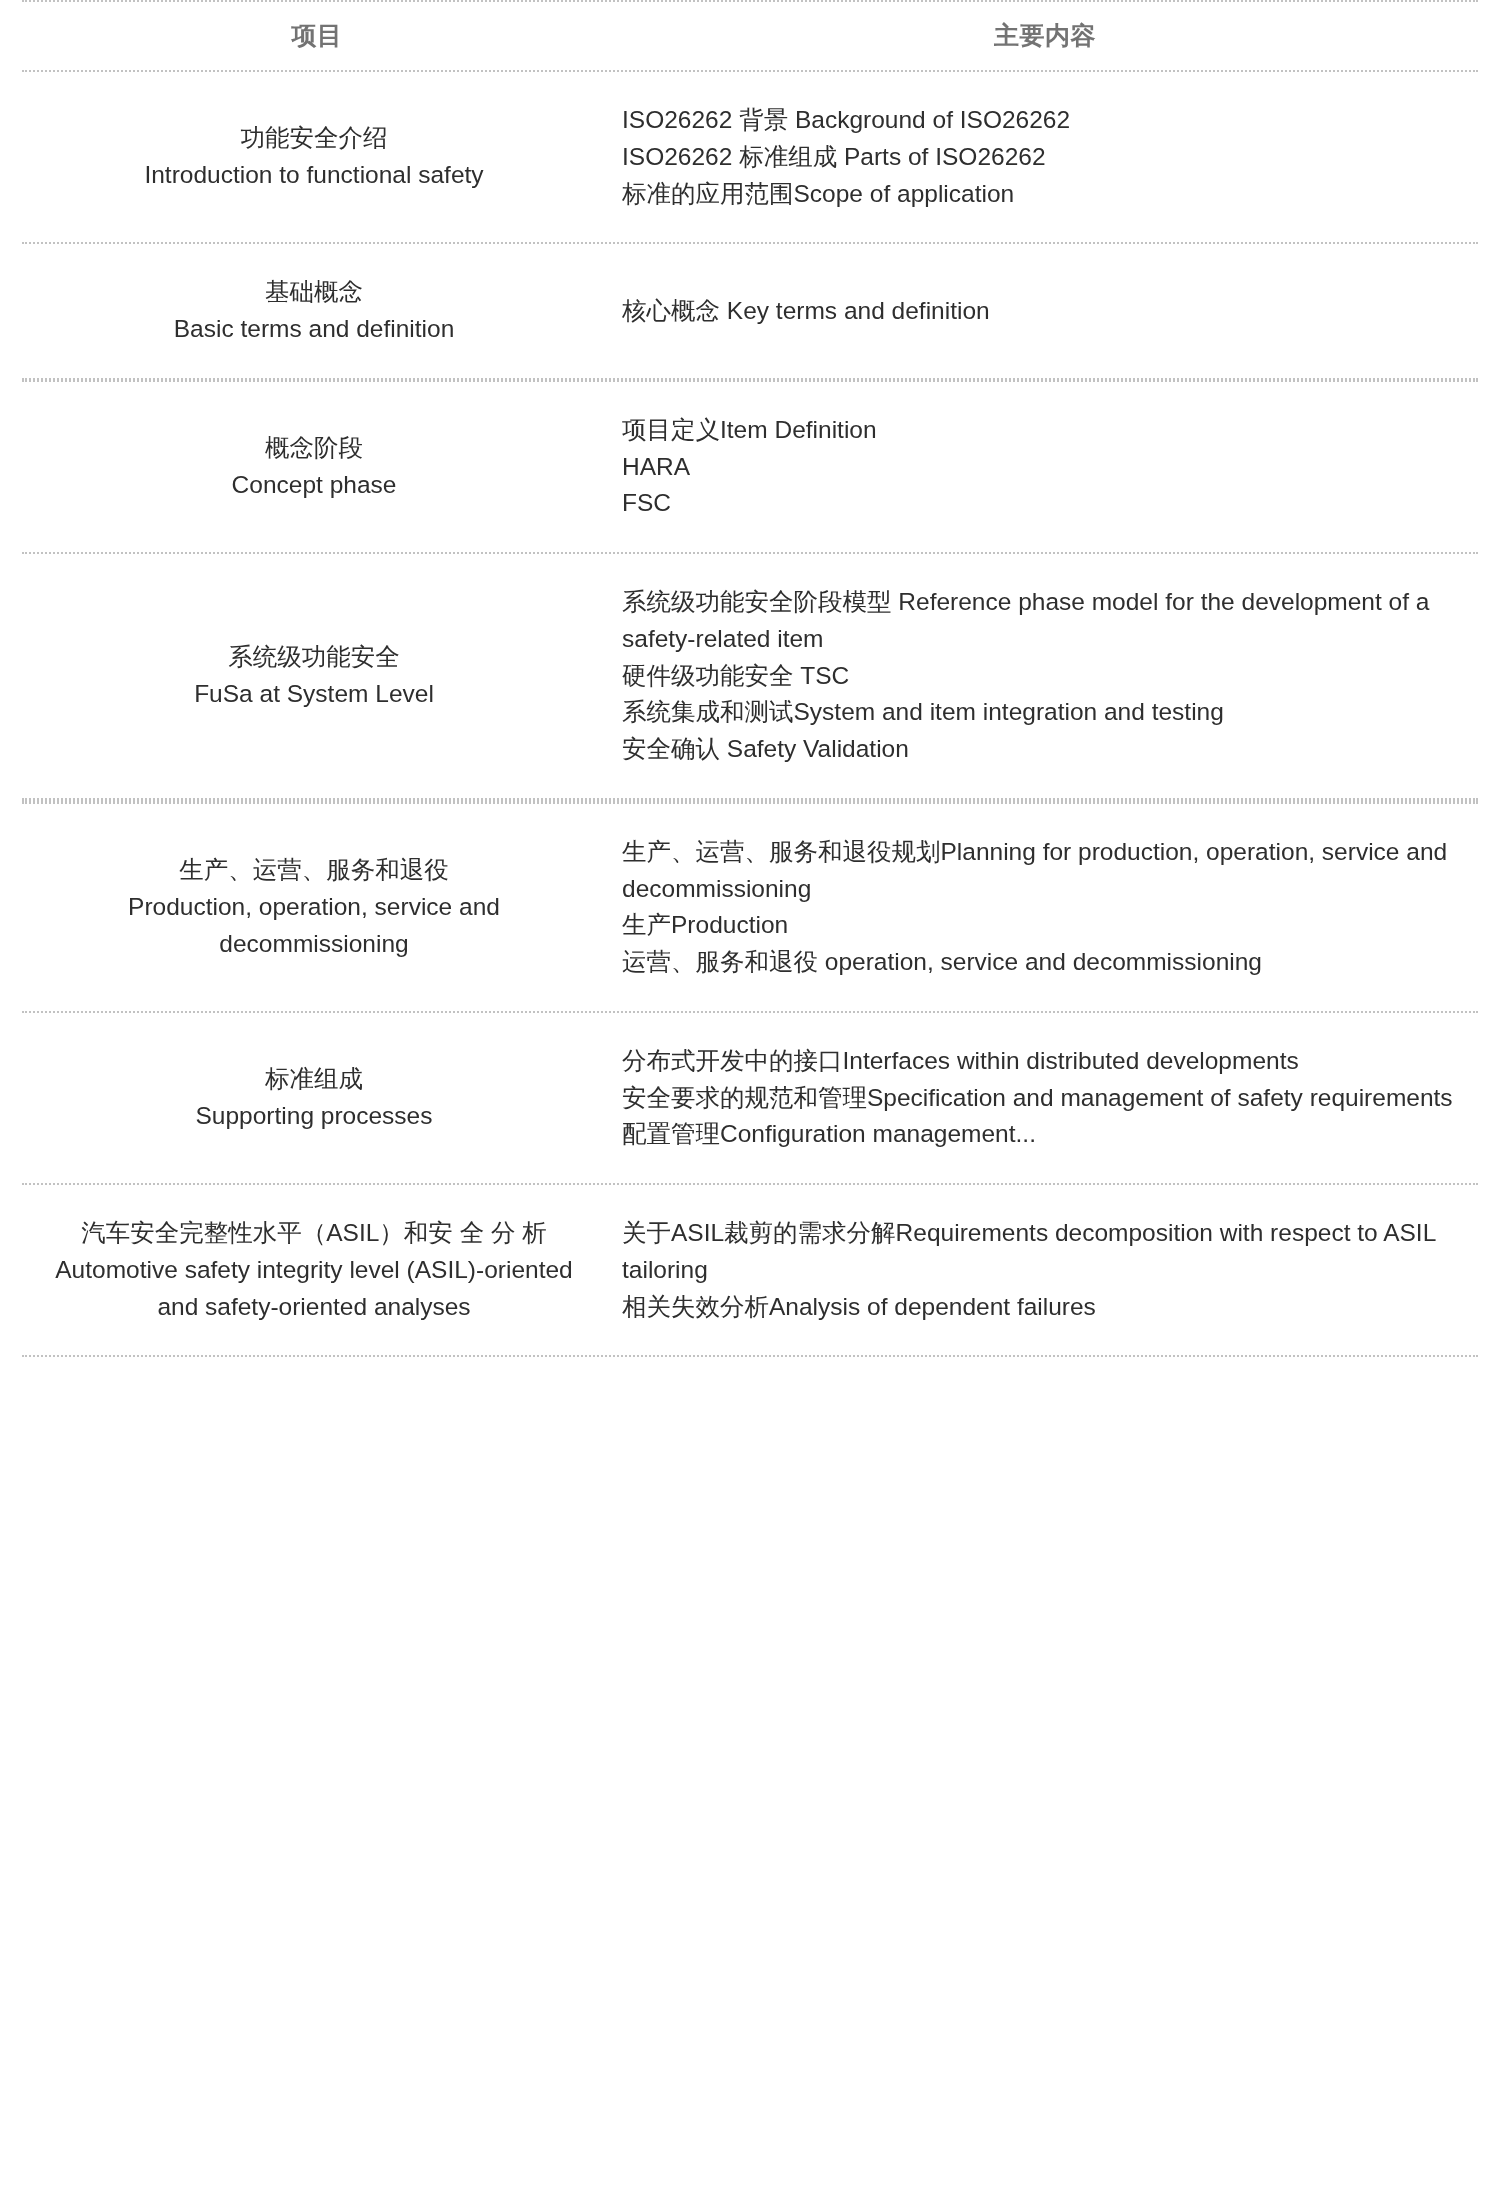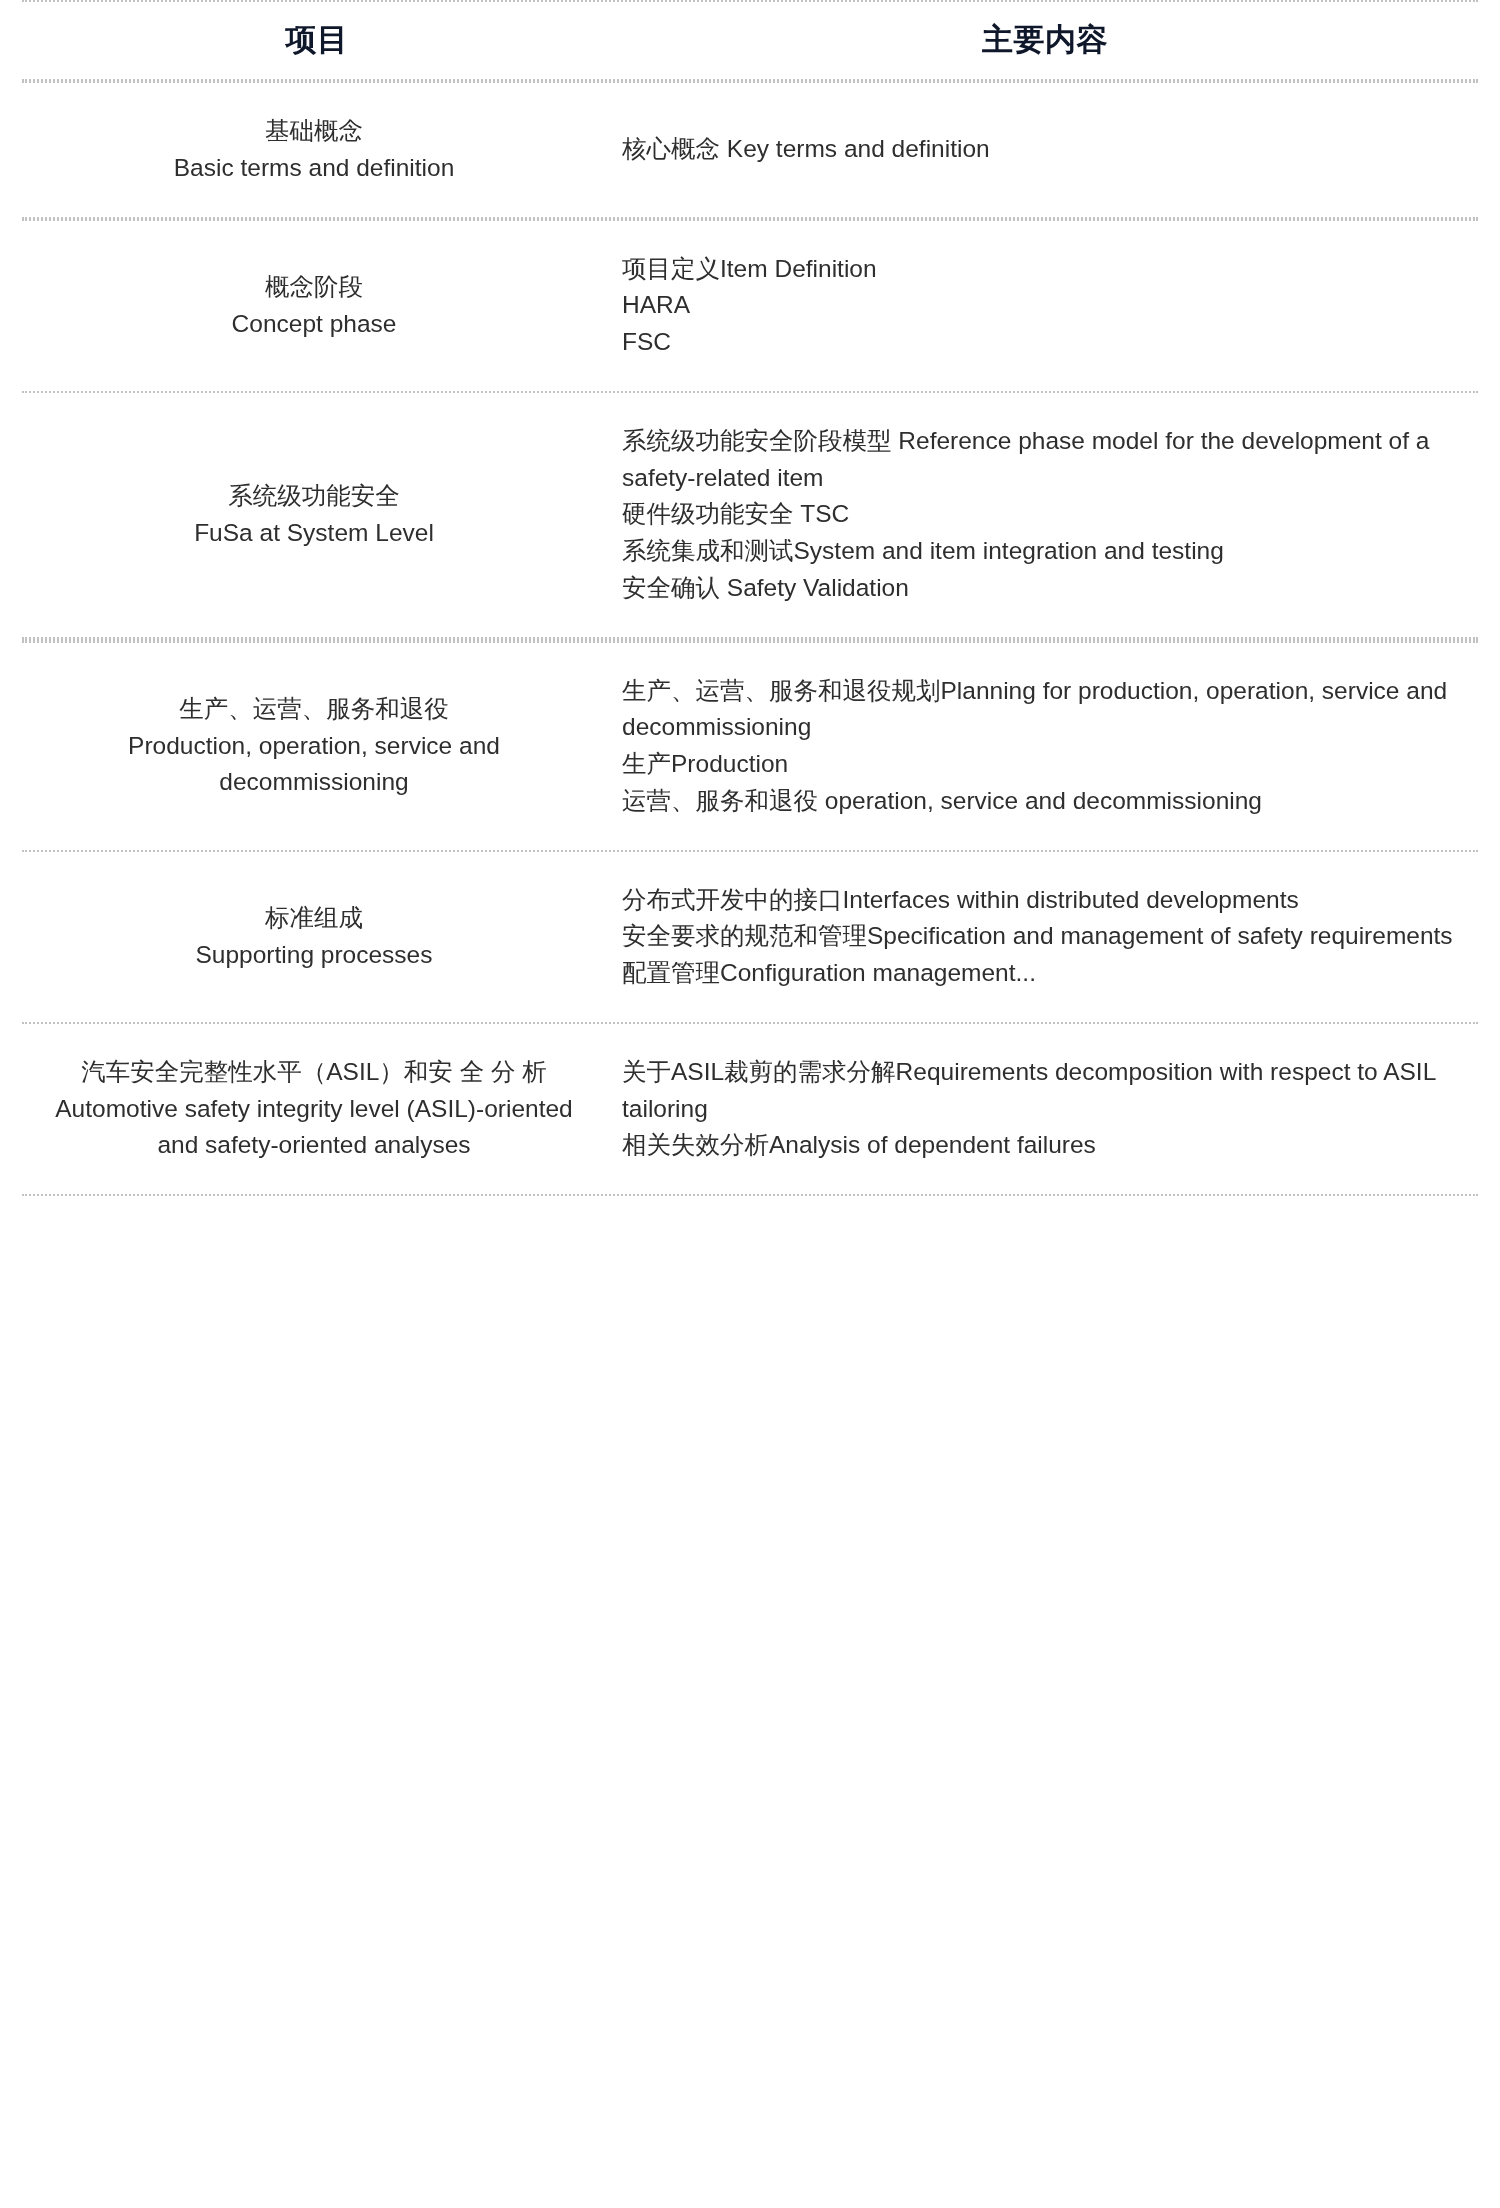--- a/index.html
+++ b/index.html
@@ -32,23 +32,23 @@
     padding: 0;
     height: 0;
   }
   .dotted-line {
     height: 0;
     border-top: 2px dotted #c2c2c2;
     width: 100%;
   }
 
   thead th {
-    font-size: 31px;
+    font-size: 25px;
     font-weight: bold;
-    color: #0f172a;
+    color: #737373;
     padding: 17px 0 18px 0;
     letter-spacing: 0.5px;
   }
   thead th.h-item { text-align: center; }
   thead th.h-content { }
 
   tbody td {
     vertical-align: middle;
     font-size: 24.5px;
     line-height: 1.48;
@@ -94,20 +94,31 @@
       </tr>
       <tr class="hr-row">
         <td colspan="2">
             <div class="dotted-line"></div>
           </td>
       </tr>
     </thead>
 
     <tbody>
 
+      <tr class="row-tall">
+        <td class="item-cell">
+          <span class="line">功能安全介绍</span>
+          <span class="line">Introduction to  functional safety</span>
+        </td>
+        <td class="content-cell">
+          <span class="line">ISO26262 背景 Background of ISO26262</span>
+          <span class="line">ISO26262 标准组成 Parts of ISO26262</span>
+          <span class="line">标准的应用范围Scope of application</span>
+        </td>
+      </tr>
       <tr class="hr-row">
         <td colspan="2">
             <div class="dotted-line"></div>
           </td>
       </tr>
 
       <tr class="row-tall">
         <td class="item-cell">
           <span class="line">基础概念</span>
           <span class="line">Basic terms and  definition</span>

